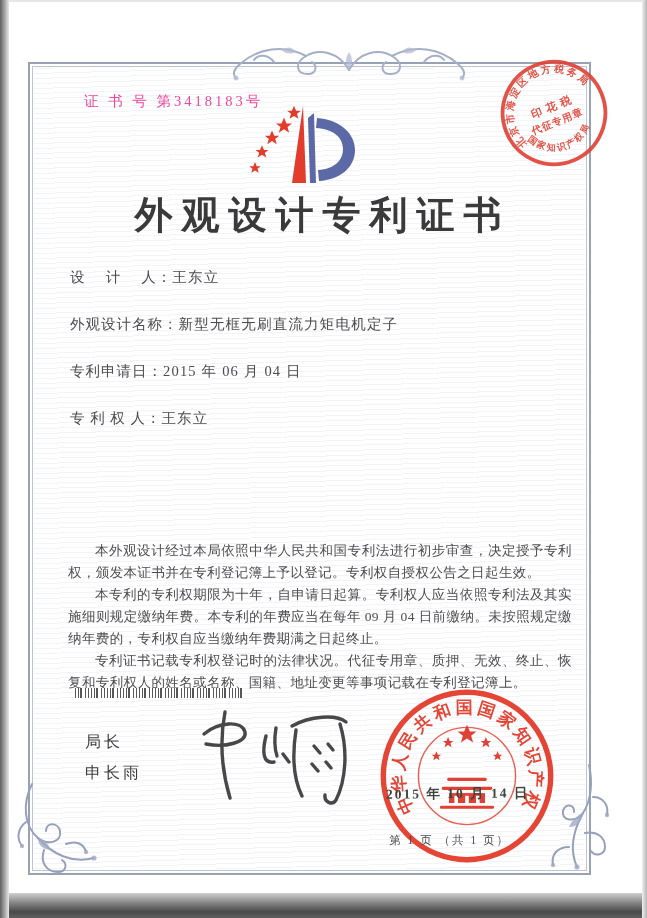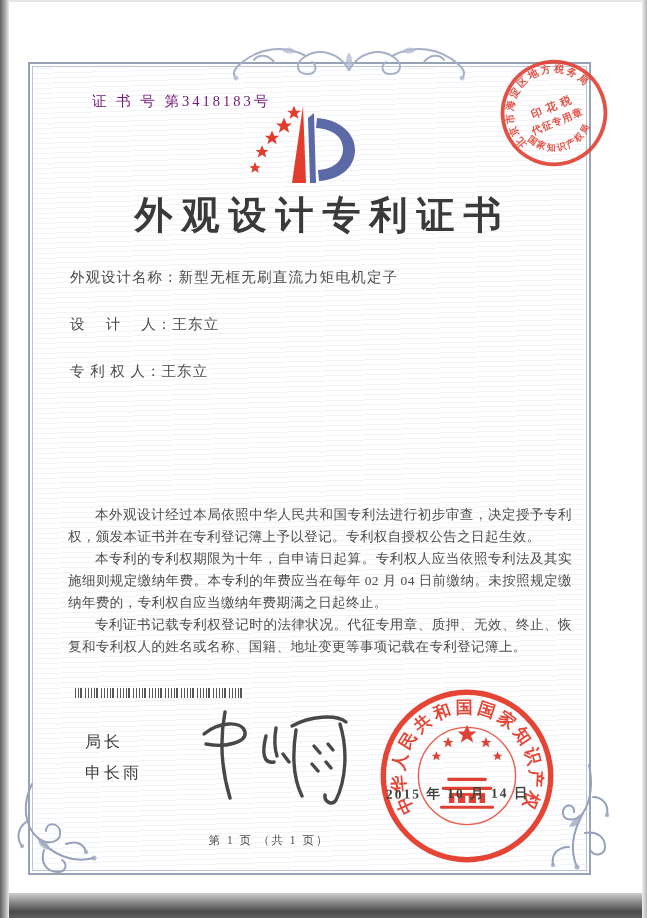--- a/index.html
+++ b/index.html
@@ -24,38 +24,38 @@
   .frame-inner{position:absolute;left:2px;top:2px;right:2px;bottom:2px;
     border:1px solid #bcc3d2;}
   .guilloche{position:absolute;left:4px;top:4px;right:4px;bottom:4px;
     background:repeating-linear-gradient(178.5deg,
       rgba(125,145,195,0.10) 0px, rgba(125,145,195,0.10) 1px,
       rgba(255,255,255,0) 1px, rgba(255,255,255,0) 5px);}
 
   .abs{position:absolute;}
 
   
-  .cert-no{left:92px;top:92px;font-size:14.5px;letter-spacing:3px;color:#701a75;z-index:3;}
+  .cert-no{left:84px;top:92px;font-size:14.5px;letter-spacing:3px;color:#ec4899;z-index:3;}
   .title{left:40px;top:190px;width:565px;text-align:center;font-size:38px;
     font-weight:600;letter-spacing:9px;color:#3a3a3a;z-index:3;}
   .fields{left:70px;top:268px;z-index:3;}
   .field-row{font-size:14.5px;line-height:19px;margin-bottom:28px;letter-spacing:1px;color:#4c4c4c;white-space:nowrap;}
   .field-row .val{letter-spacing:1.2px;}
-  .body-text{left:68px;top:504px;width:504px;z-index:3;}
+  .body-text{left:68px;top:540px;width:504px;z-index:3;}
   .body-text p{margin:0;text-indent:2em;font-size:13.5px;line-height:22px;
     text-align:justify;letter-spacing:0.4px;color:#4d4d4d;}
   .barcode{left:75px;top:688px;width:168px;height:10px;opacity:.82;z-index:3;
     background:repeating-linear-gradient(90deg,
       #333 0 1px,#fff 1px 3px,#333 3px 4px,#fff 4px 5px,
       #333 5px 7px,#fff 7px 10px,#333 10px 11px,#fff 11px 13px,
       #333 13px 14px,#fff 14px 16px);}
   .director{left:85px;top:733px;z-index:3;}
   .director div{font-size:16px;letter-spacing:3px;color:#3d3d3d;line-height:18px;}
   .director .name{margin-top:13px;font-family:Liberation Serif, serif;}
-  .footer{left:28px;top:833px;width:482px;text-align:center;font-size:11.5px;
+  .footer{left:28px;top:833px;width:482px;text-align:right;font-size:11.5px;
     letter-spacing:2px;color:#4e4e4e;z-index:3;}
 
   
   .signature{left:190px;top:698px;z-index:4;}
 
   
   .main-seal{left:377px;top:686px;width:180px;height:180px;z-index:2;opacity:.93;}
   .seal-date{left:386px;top:785px;font-size:13.5px;font-weight:700;color:#3f443b;
     letter-spacing:2px;z-index:3;transform:rotate(-0.6deg);white-space:nowrap;}
   .tax-seal{left:497px;top:56px;width:114px;height:114px;z-index:5;
@@ -149,28 +149,29 @@
   </g>
   <g fill="#5b6aa6">
     <polygon points="68,20 74,15 76,85 70,85"></polygon>
     <path d="M77,20 C101,22 115,36 115,52 C115,70 99,82 79,83 L78,72 C95,71 103,62 103,51 C103,39 93,31 76,30 Z"></path>
   </g>
 </svg>
 
 <div class="abs title">外观设计专利证书</div>
 
 <div class="abs fields">
+  <div class="field-row"><span class="lbl">设　 计 　人：</span><span class="val">王东立</span></div>
   <div class="field-row"><span class="lbl">外观设计名称：</span><span class="val">新型无框无刷直流力矩电机定子</span></div>
-  <div class="field-row"><span class="lbl">设　 计 　人：</span><span class="val">王东立</span></div>
+  <div class="field-row"><span class="lbl">专利申请日：</span><span class="val">2015 年 06 月 04 日</span></div>
   <div class="field-row"><span class="lbl">专 利 权 人：</span><span class="val">王东立</span></div>
 </div>
 
 <div class="abs body-text">
   <p>本外观设计经过本局依照中华人民共和国专利法进行初步审查，决定授予专利权，颁发本证书并在专利登记簿上予以登记。专利权自授权公告之日起生效。</p>
-  <p>本专利的专利权期限为十年，自申请日起算。专利权人应当依照专利法及其实施细则规定缴纳年费。本专利的年费应当在每年 02 月 04 日前缴纳。未按照规定缴纳年费的，专利权自应当缴纳年费期满之日起终止。</p>
+  <p>本专利的专利权期限为十年，自申请日起算。专利权人应当依照专利法及其实施细则规定缴纳年费。本专利的年费应当在每年 09 月 04 日前缴纳。未按照规定缴纳年费的，专利权自应当缴纳年费期满之日起终止。</p>
   <p>专利证书记载专利权登记时的法律状况。代征专用章、质押、无效、终止、恢复和专利权人的姓名或名称、国籍、地址变更等事项记载在专利登记簿上。</p>
 </div>
 
 <div class="abs barcode"></div>
 
 <div class="abs director">
   <div>局长</div>
   <div class="name">申长雨</div>
 </div>
 

